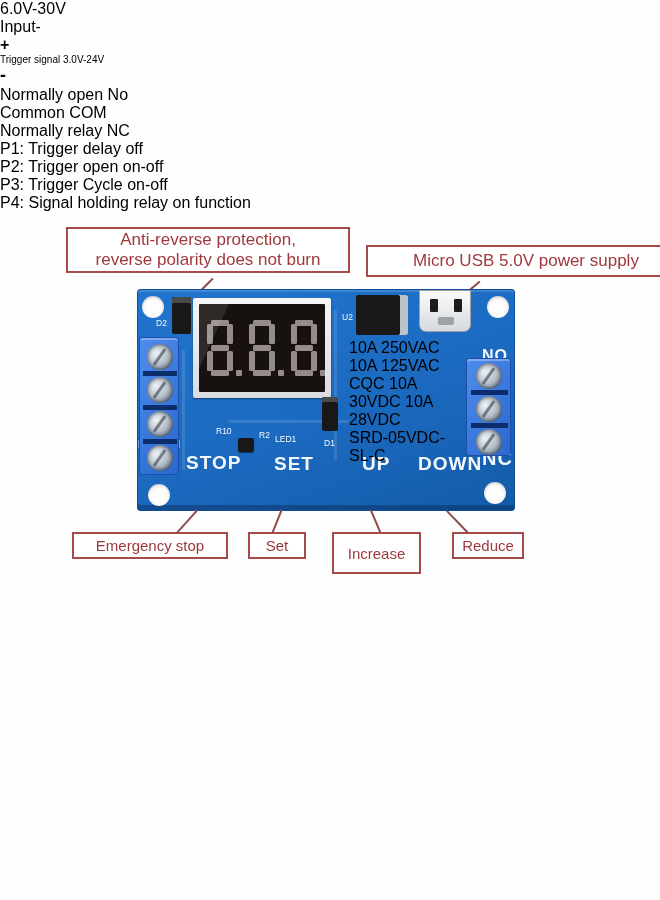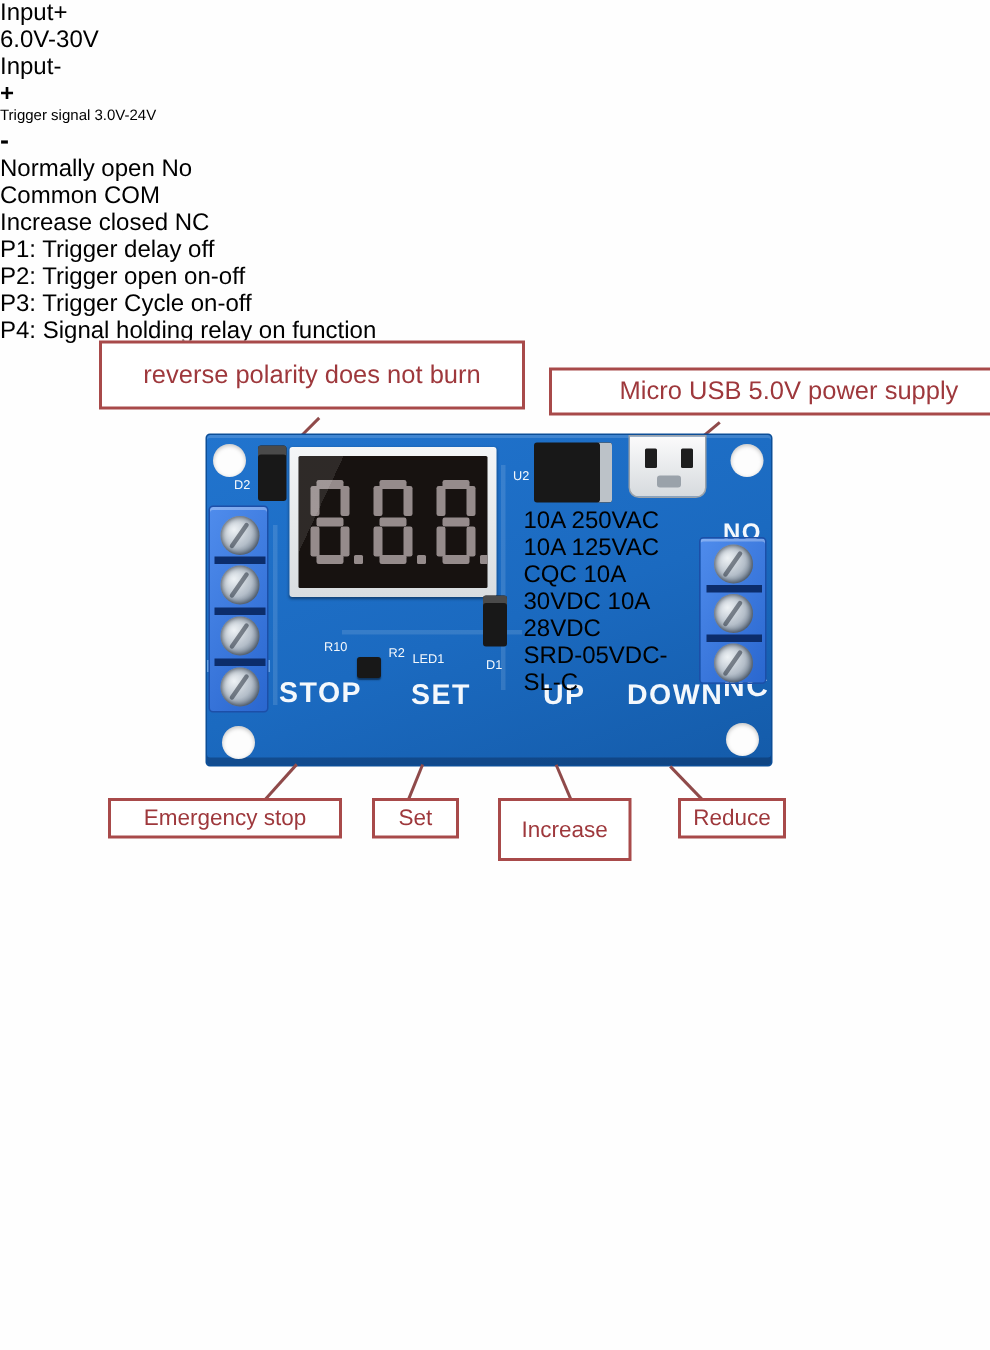--- a/index.html
+++ b/index.html
@@ -103,20 +103,21 @@
   
   #plines { position:absolute; left:62px; top:594px; color:#111; font-weight:bold; font-size:21px; }
   #plines div { height:30px; line-height:30px; white-space:nowrap; }
 </style>
 </head>
 <body>
 
 <div id="stage">
 
   <div class="callout" id="anti-box">
+    <div class="ln">Anti-reverse protection,</div>
     <div class="ln">reverse polarity does not burn</div>
   </div>
   <div class="callout" id="usb-box">
     <div class="ln">Micro USB 5.0V power supply</div>
   </div>
   <div class="leader thin" style="left:213px; top:278px; width:18px; transform:rotate(135deg);"></div>
   <div class="leader thin" style="left:480px; top:281px; width:25px; transform:rotate(140deg);"></div>
 
   <div id="board">
     <div class="hole" style="left:4px; top:6px;"></div>
@@ -251,21 +252,20 @@
     <div class="pad" style="left:116px; top:204px; width:12px; height:8px;"></div>
     <div class="pad" style="left:176px; top:192px; width:12px; height:8px;"></div>
     <div class="pad" style="left:194px; top:204px; width:12px; height:8px;"></div>
     <div class="pad" style="left:252px; top:192px; width:12px; height:8px;"></div>
     <div class="pad" style="left:270px; top:204px; width:12px; height:8px;"></div>
     <div class="pad" style="left:330px; top:192px; width:12px; height:8px;"></div>
     <div class="pad" style="left:60px; top:112px; width:8px; height:14px;"></div>
     <div class="pad" style="left:169px; top:112px; width:8px; height:14px;"></div>
   </div>
 
-  <div class="redtext" style="left:62px; top:327px;">Input+</div>
   <div class="arrow red" style="left:47px; top:342px;">
       <div class="shaft"></div>
       <div class="head"></div>
     </div>
   <div class="redtext" style="left:55px; top:356px; font-size:16px;">6.0V-30V</div>
   <div class="arrow purple" style="left:47px; top:375px;">
       <div class="shaft"></div>
       <div class="head"></div>
     </div>
   <div class="redtext" style="left:58px; top:387px;">Input-</div>
@@ -278,21 +278,21 @@
   <div class="arrow purple" style="left:47px; top:443px;">
       <div class="shaft"></div>
       <div class="head"></div>
     </div>
   <div class="redtext" style="left:102px; top:448px; font-weight:bold; font-size:18px;">-</div>
 
   <div class="rlabel" style="left:516px; top:361px;">Normally open No</div>
   <div class="runder" style="left:517px; top:380px; width:75px;"></div>
   <div class="rlabel" style="left:521px; top:389px;">Common COM</div>
   <div class="runder" style="left:518px; top:408px; width:70px;"></div>
-  <div class="rlabel" style="left:513px; top:423px;">Increase closed NC</div>
+  <div class="rlabel" style="left:513px; top:423px;">Normally relay NC</div>
   <div class="runder" style="left:513px; top:442px; width:68px;"></div>
 
   <div class="leader thin" style="left:198px; top:509px; width:33px; transform:rotate(132deg);"></div>
   <div class="leader thin" style="left:282px; top:509px; width:26px; transform:rotate(112deg);"></div>
   <div class="leader thin" style="left:371px; top:509px; width:26px; transform:rotate(67deg);"></div>
   <div class="leader thin" style="left:447px; top:510px; width:31px; transform:rotate(46deg);"></div>
 
   <div class="callout" style="left:72px; top:532px; width:156px; height:27px;">
     <div style="font-size:15px;">Emergency stop</div>
   </div>

